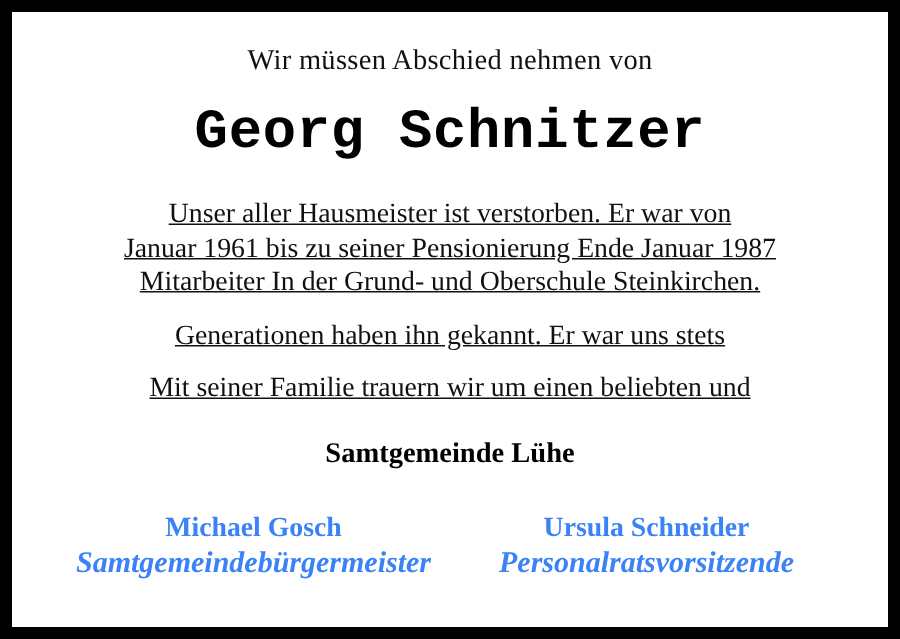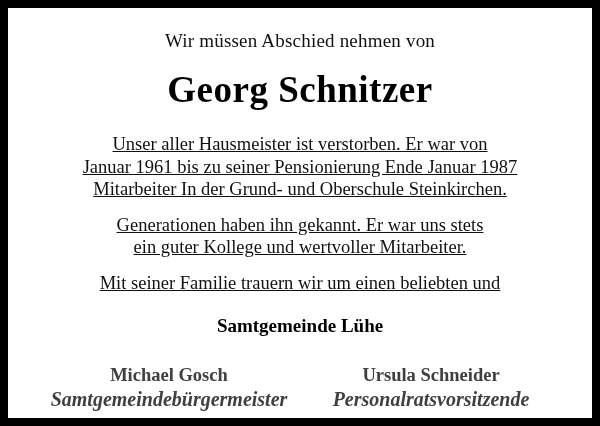--- a/index.html
+++ b/index.html
@@ -36,20 +36,21 @@
     margin-bottom: 16px;
     text-align: center;
   }
   .deceased-name {
     font-size: 37px;
     font-weight: bold;
     color: #000000;
     letter-spacing: 0.5px;
     text-align: center;
     margin-bottom: 22px;
+    font-family: Liberation Mono, monospace;
   }
   .body-block {
     text-align: center;
     font-size: 18.5px;
     color: #111111;
     line-height: 1.22;
     margin-bottom: 13px;
     max-width: 520px;
   }
   .body-block .ln {
@@ -70,21 +71,21 @@
     display: flex;
     justify-content: space-between;
     align-items: flex-start;
     padding: 0 4px;
     box-sizing: border-box;
   }
   .signatory {
     flex: 1 1 0;
     text-align: center;
     font-weight: bold;
-    color: #404040;
+    color: #3b82f6;
   }
   .signatory .sig-name {
     display: block;
     font-size: 18.5px;
     line-height: 1.2;
   }
   .signatory .sig-role {
     display: block;
     font-size: 20px;
     line-height: 1.2;
@@ -102,21 +103,20 @@
     <div class="deceased-name">Georg Schnitzer</div>
 
     <div class="body-block">
       <span class="ln">Unser aller Hausmeister ist verstorben. Er war von</span>
       <span class="ln">Januar 1961 bis zu seiner Pensionierung Ende Januar 1987</span>
       <span class="ln">Mitarbeiter In der Grund- und Oberschule Steinkirchen.</span>
     </div>
 
     <div class="body-block">
       <span class="ln">Generationen haben ihn gekannt. Er war uns stets</span>
-      <span class="ln">ein guter Kollege und wertvoller Mitarbeiter.</span>
     </div>
 
     <div class="body-block">
       <span class="ln">Mit seiner Familie trauern wir um einen beliebten und</span>
     </div>
 
     <div class="org-name">Samtgemeinde Lühe</div>
 
     <div class="signatories">
       <div class="signatory">

